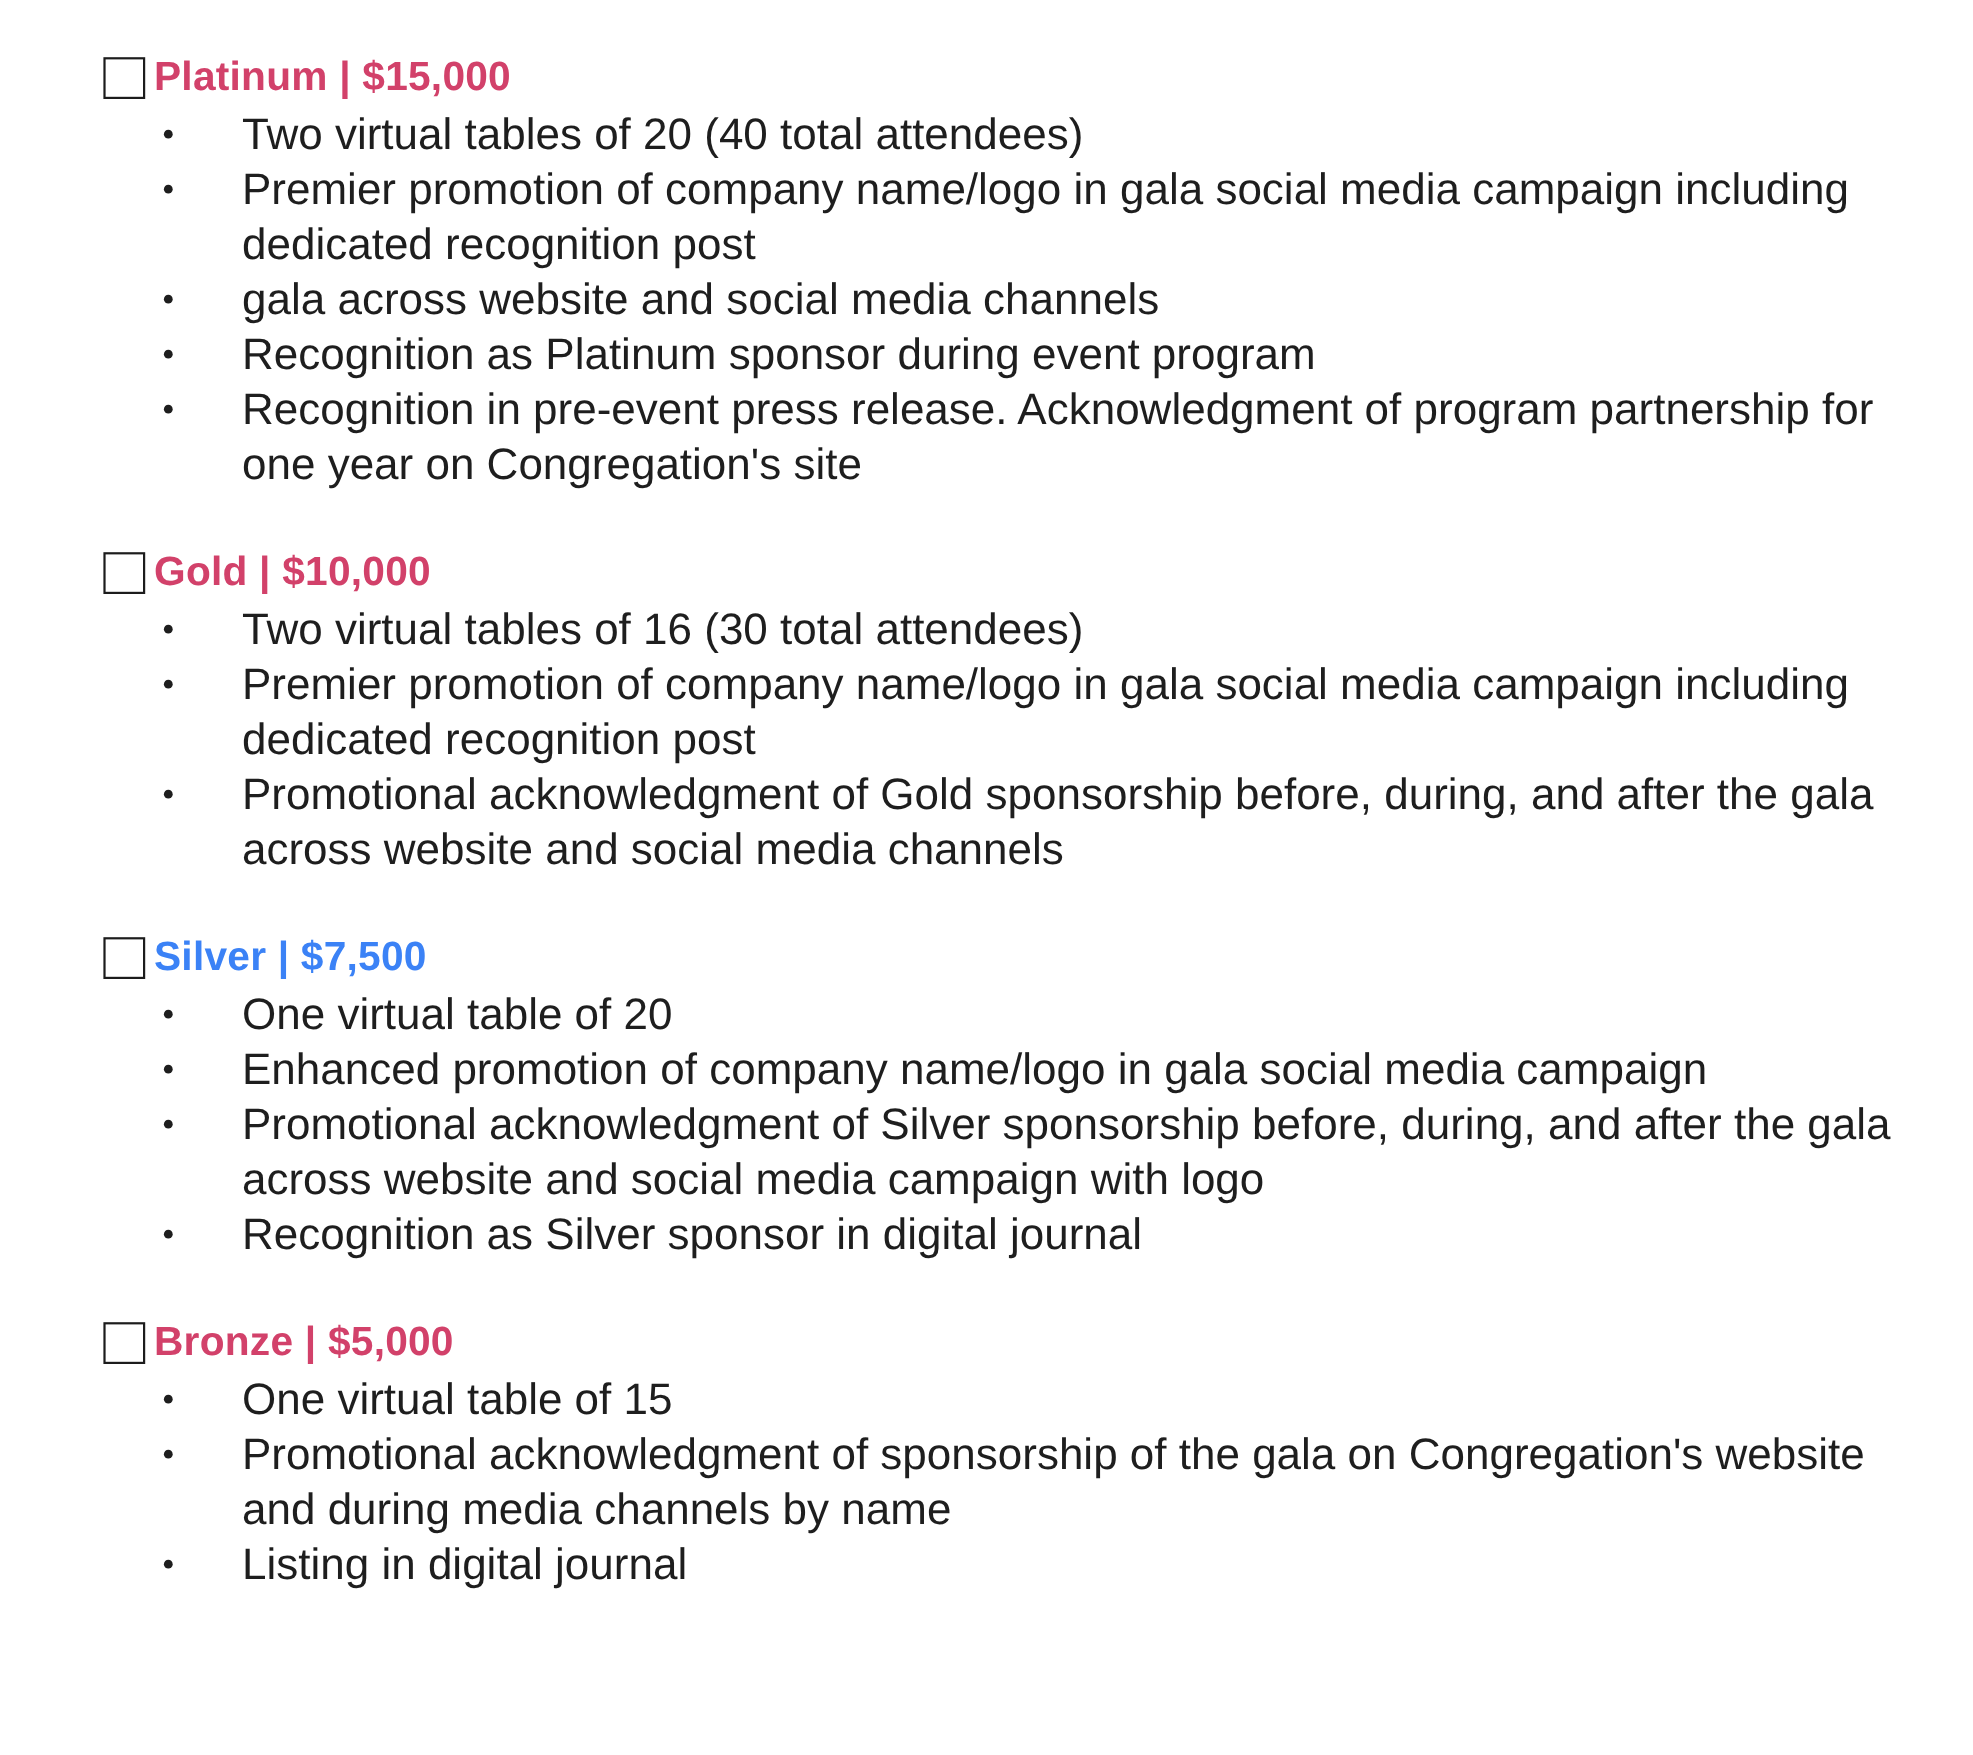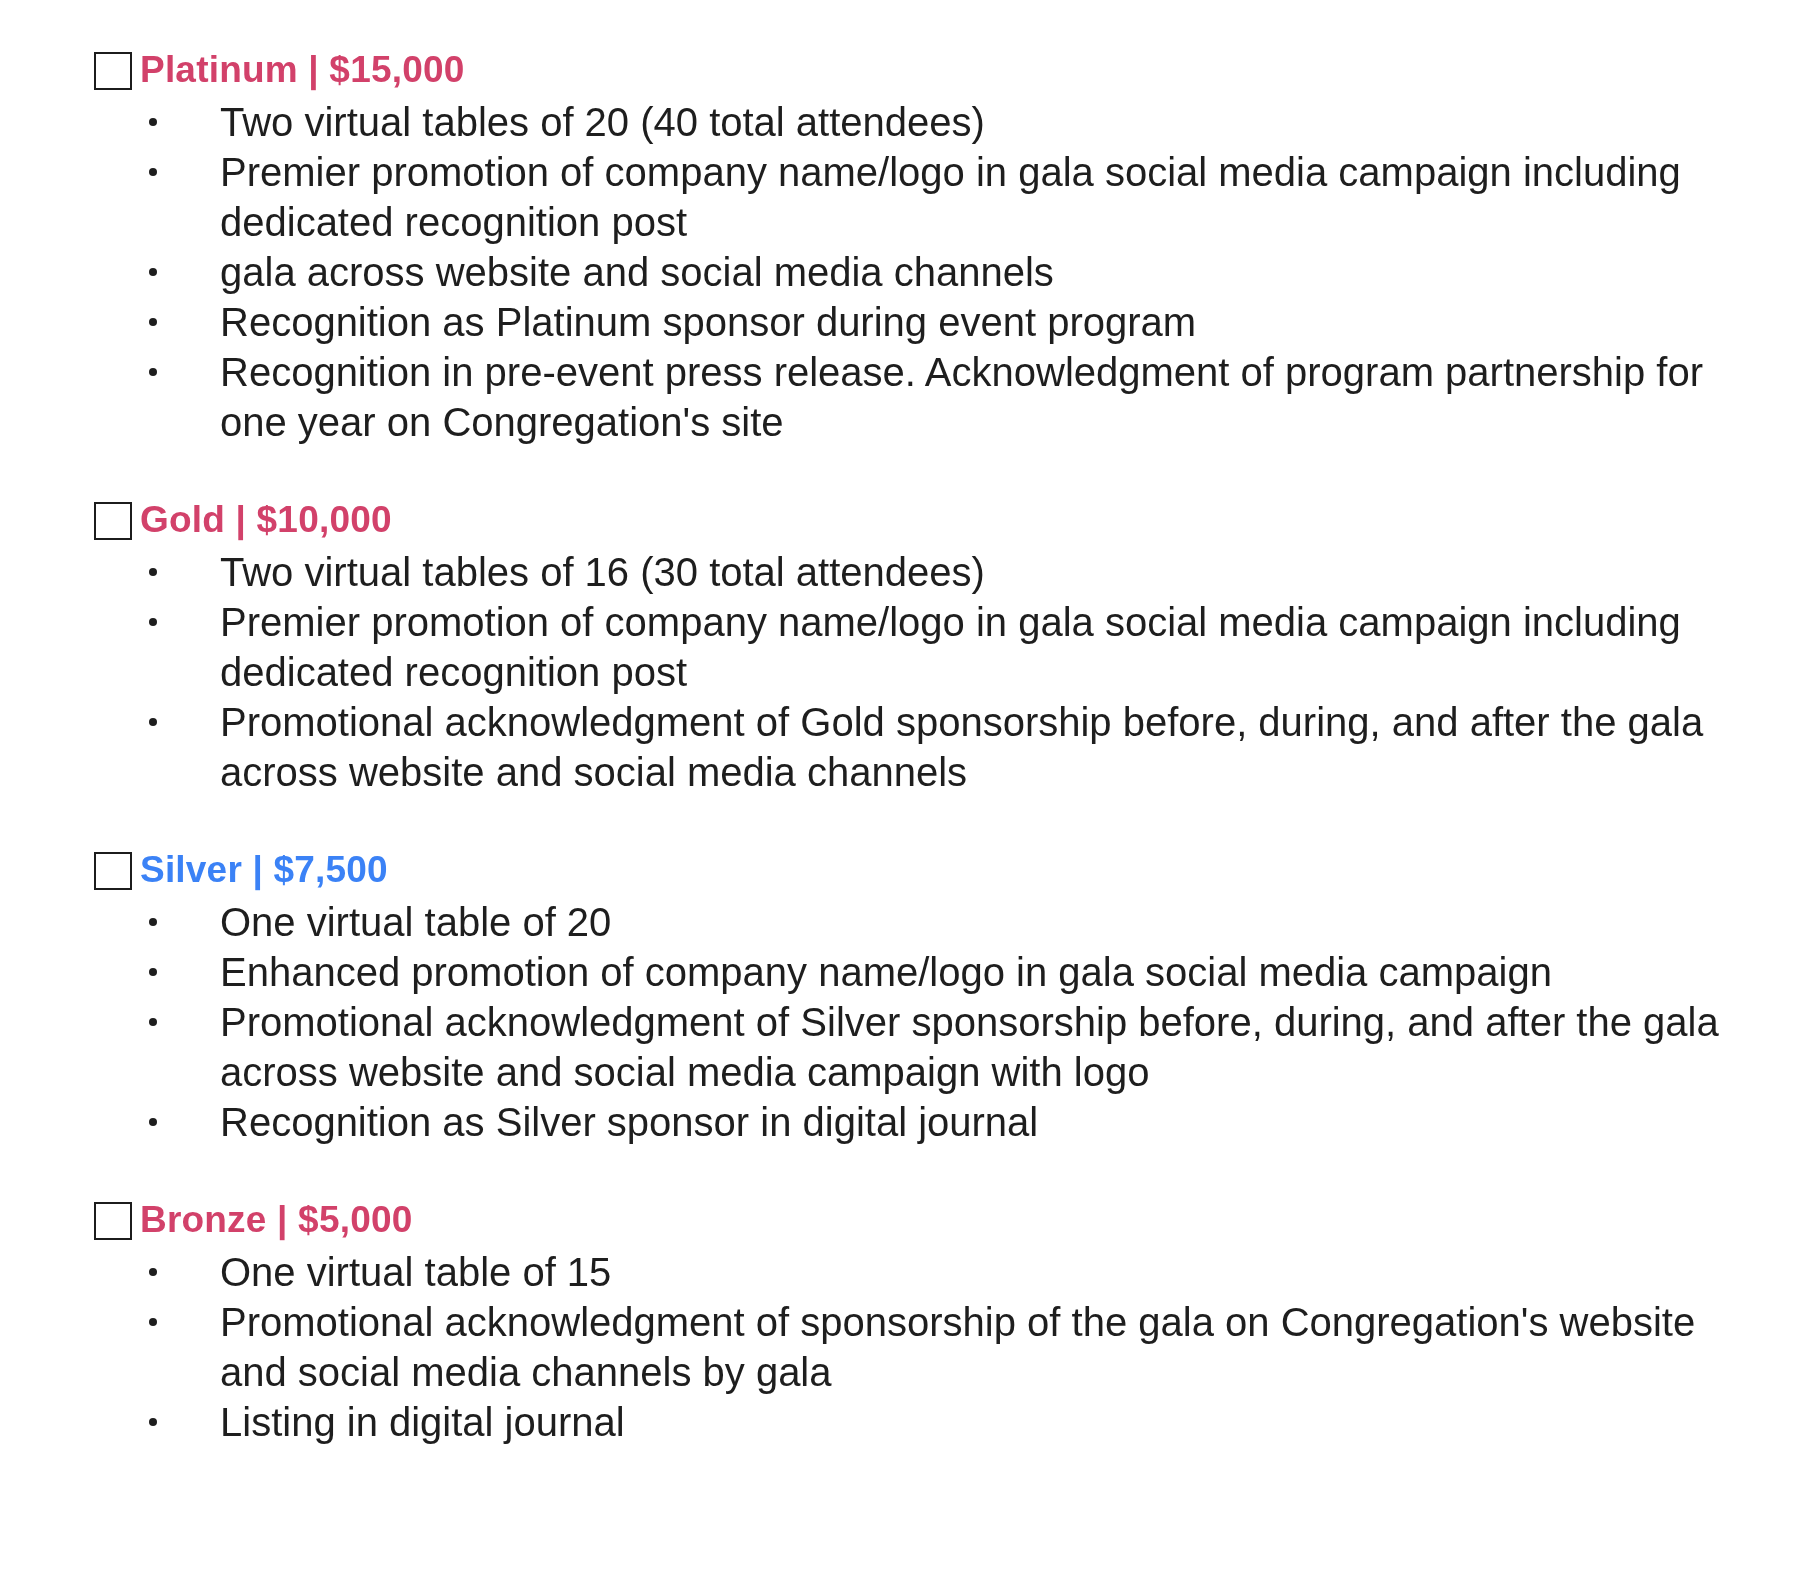--- a/index.html
+++ b/index.html
@@ -167,21 +167,21 @@
       <span class="tier-title" style="color: rgb(210, 65, 106);">Bronze | $5,000</span>
     </div>
     <ul class="benefits">
       <li class="benefit">
         <span class="bullet"></span>
         <span class="benefit-line">One virtual table of 15</span>
       </li>
       <li class="benefit">
         <span class="bullet"></span>
         <span class="benefit-line">Promotional acknowledgment of sponsorship of the gala on Congregation's website</span>
-        <span class="benefit-line">and social media channels by gala</span>
+        <span class="benefit-line">and during media channels by name</span>
       </li>
       <li class="benefit">
         <span class="bullet"></span>
         <span class="benefit-line">Listing in digital journal</span>
       </li>
     </ul>
   </section>
 
 </div>
 

